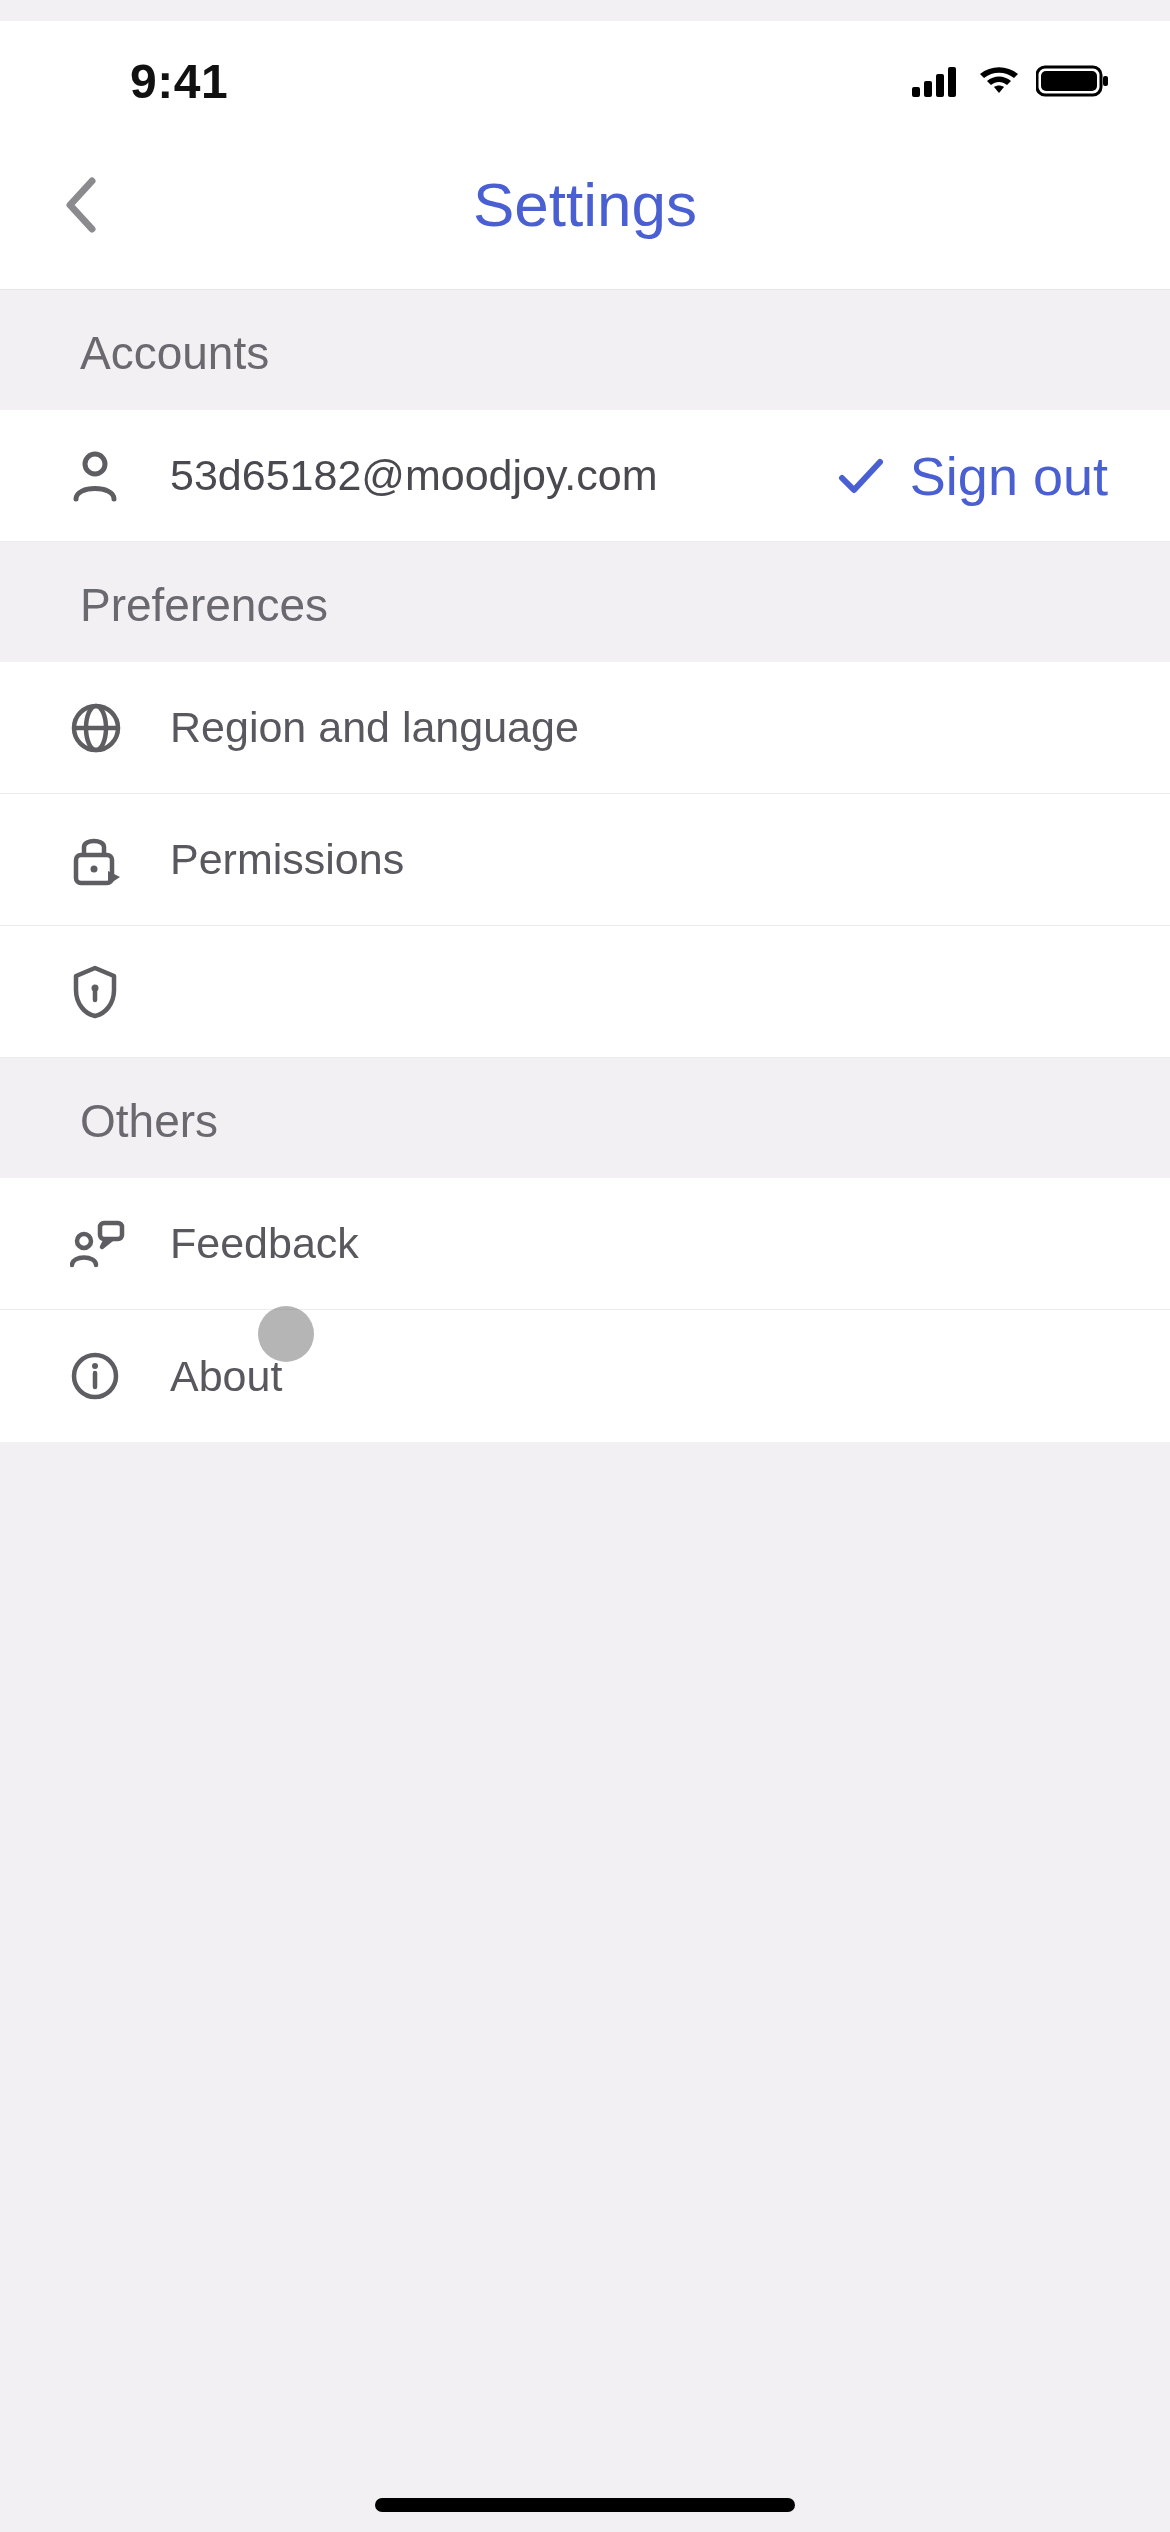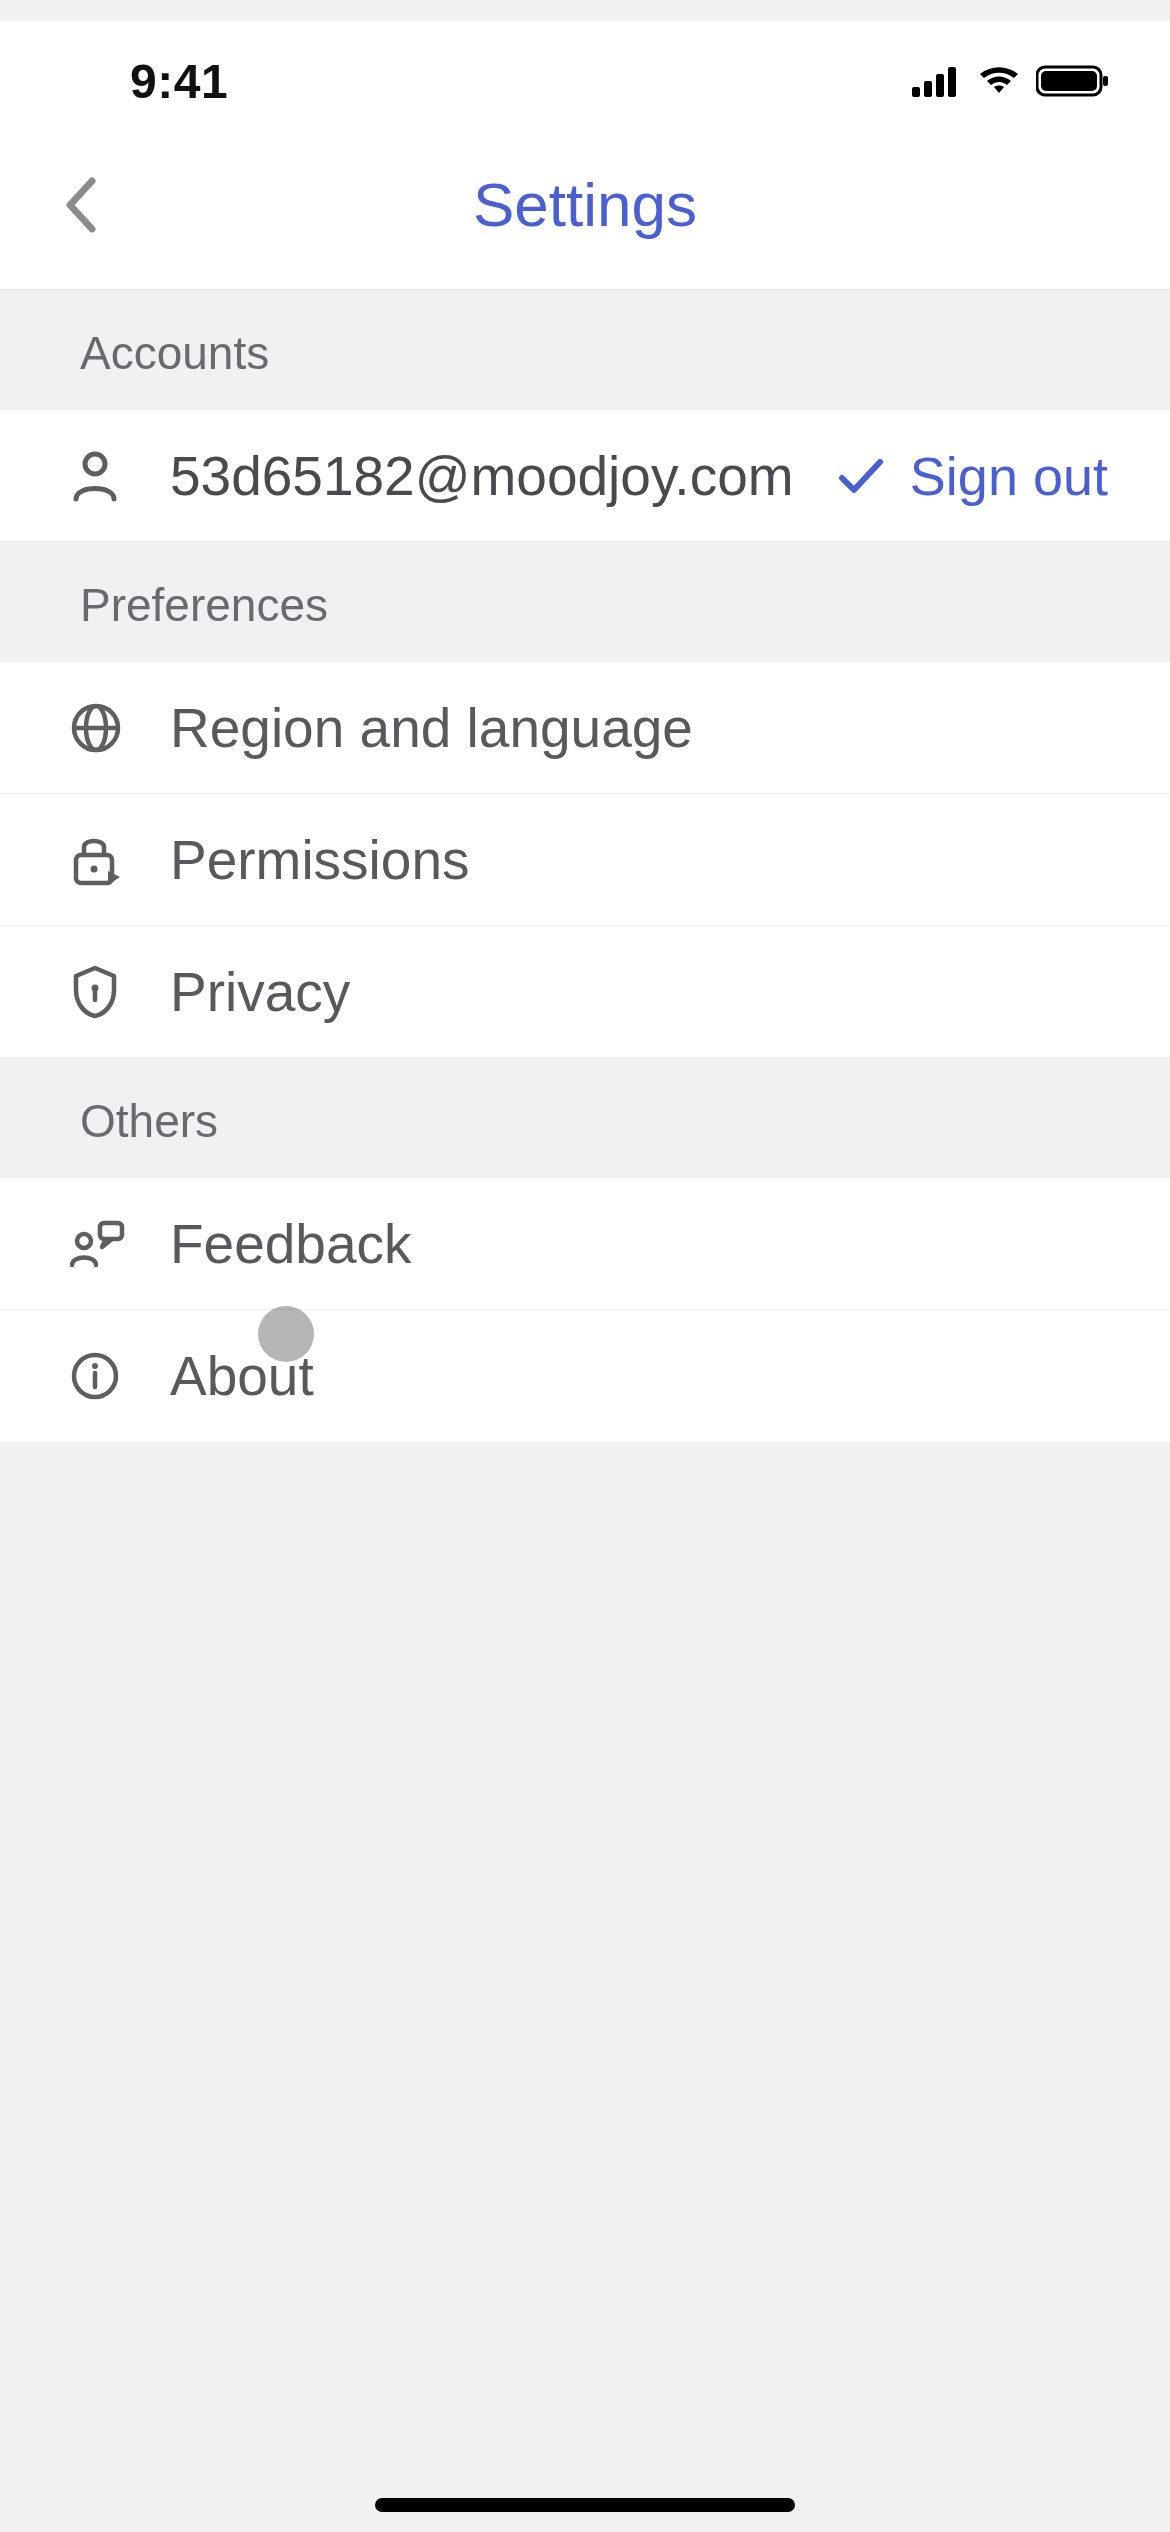--- a/index.html
+++ b/index.html
@@ -88,21 +88,21 @@
 
   .row .icon-wrap {
     width: 100px;
     display: flex;
     align-items: center;
     justify-content: flex-start;
     color: #5d5d62;
   }
   .row .label {
     flex: 1;
-    font-size: 55px;
+    font-size: 43px;
     color: #59585e;
   }
   .row .label.email {
     color: #4a494f;
   }
   .row .trailing {
     display: flex;
     align-items: center;
     gap: 26px;
     color: #4a5fd1;
@@ -218,21 +218,20 @@
   </div>
 
   <div class="row">
     <div class="icon-wrap">
       <svg width="50" height="56" viewBox="0 0 50 56">
         <path d="M25 4 L44 12 V26 C44 40 35 50 25 52 C15 50 6 40 6 26 V12 Z" fill="none" stroke="#5d5d62" stroke-width="4.5" stroke-linejoin="round"></path>
         <circle cx="25" cy="24" r="3.5" fill="#5d5d62"></circle>
         <line x1="25" y1="27" x2="25" y2="36" stroke="#5d5d62" stroke-width="4.5" stroke-linecap="round"></line>
       </svg>
     </div>
-    <div class="label">Privacy</div>
   </div>
 
   <div class="section-header">Others</div>
 
   <div class="row">
     <div class="icon-wrap">
       <svg width="56" height="50" viewBox="0 0 56 50">
         <circle cx="14" cy="22" r="7" fill="none" stroke="#5d5d62" stroke-width="4.5"></circle>
         <path d="M2 46 C2 36 26 36 26 46" fill="none" stroke="#5d5d62" stroke-width="4.5" stroke-linecap="round"></path>
         <rect x="30" y="4" width="22" height="16" rx="4" fill="none" stroke="#5d5d62" stroke-width="4.5"></rect>

